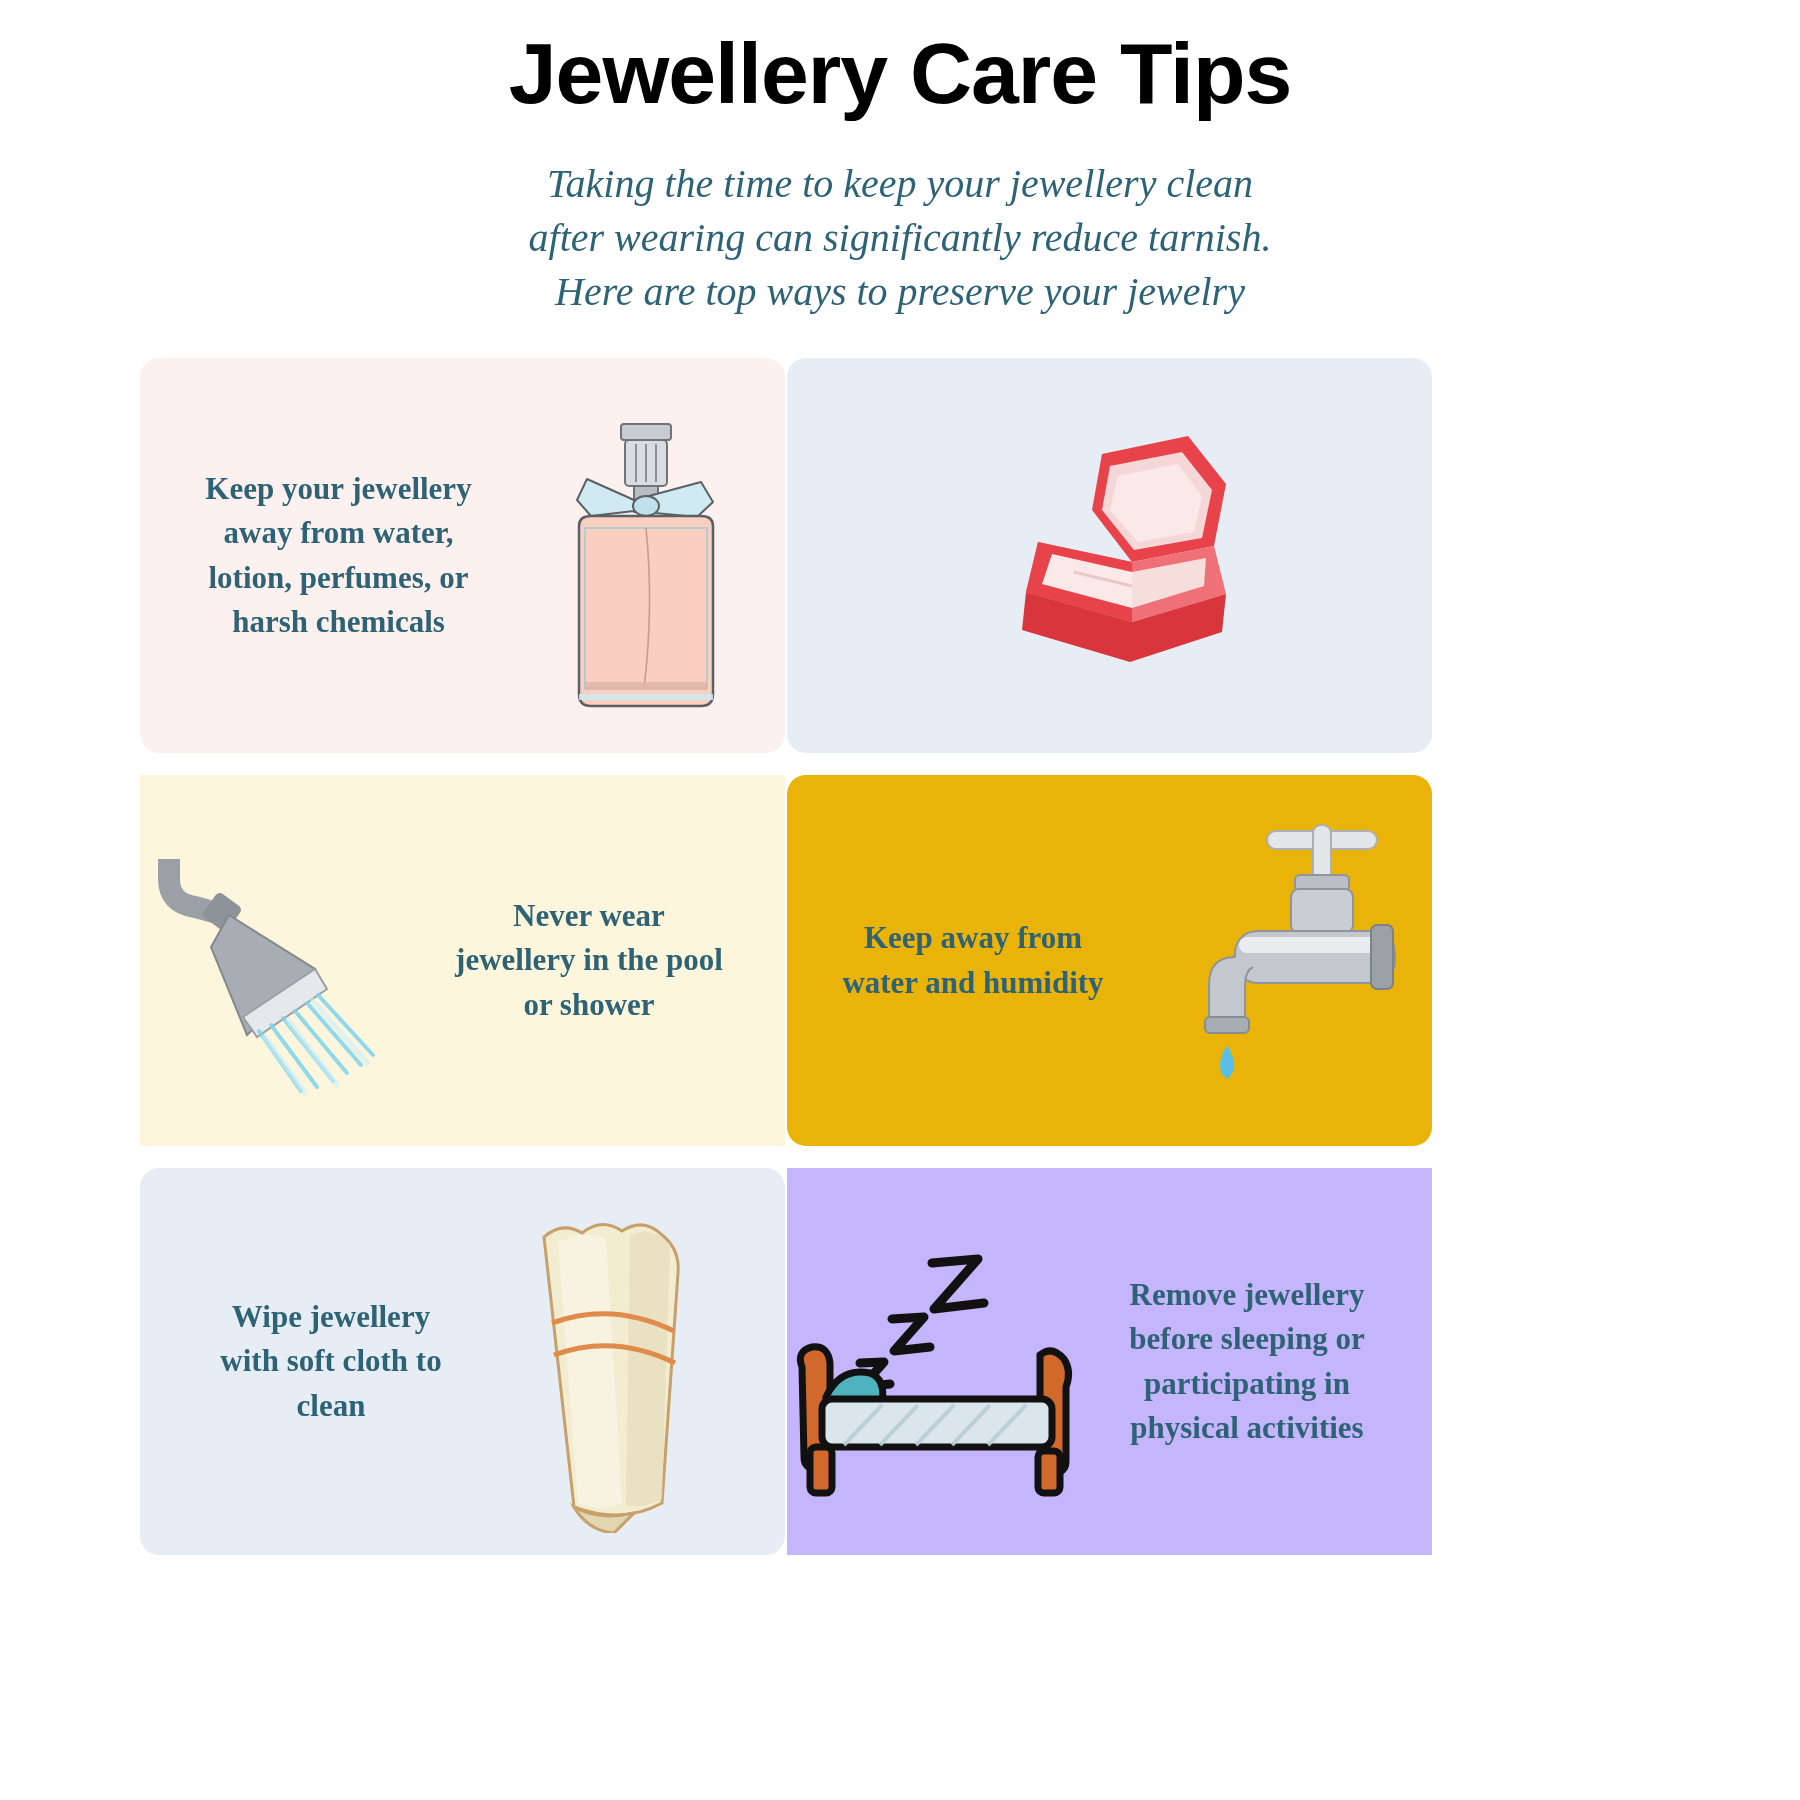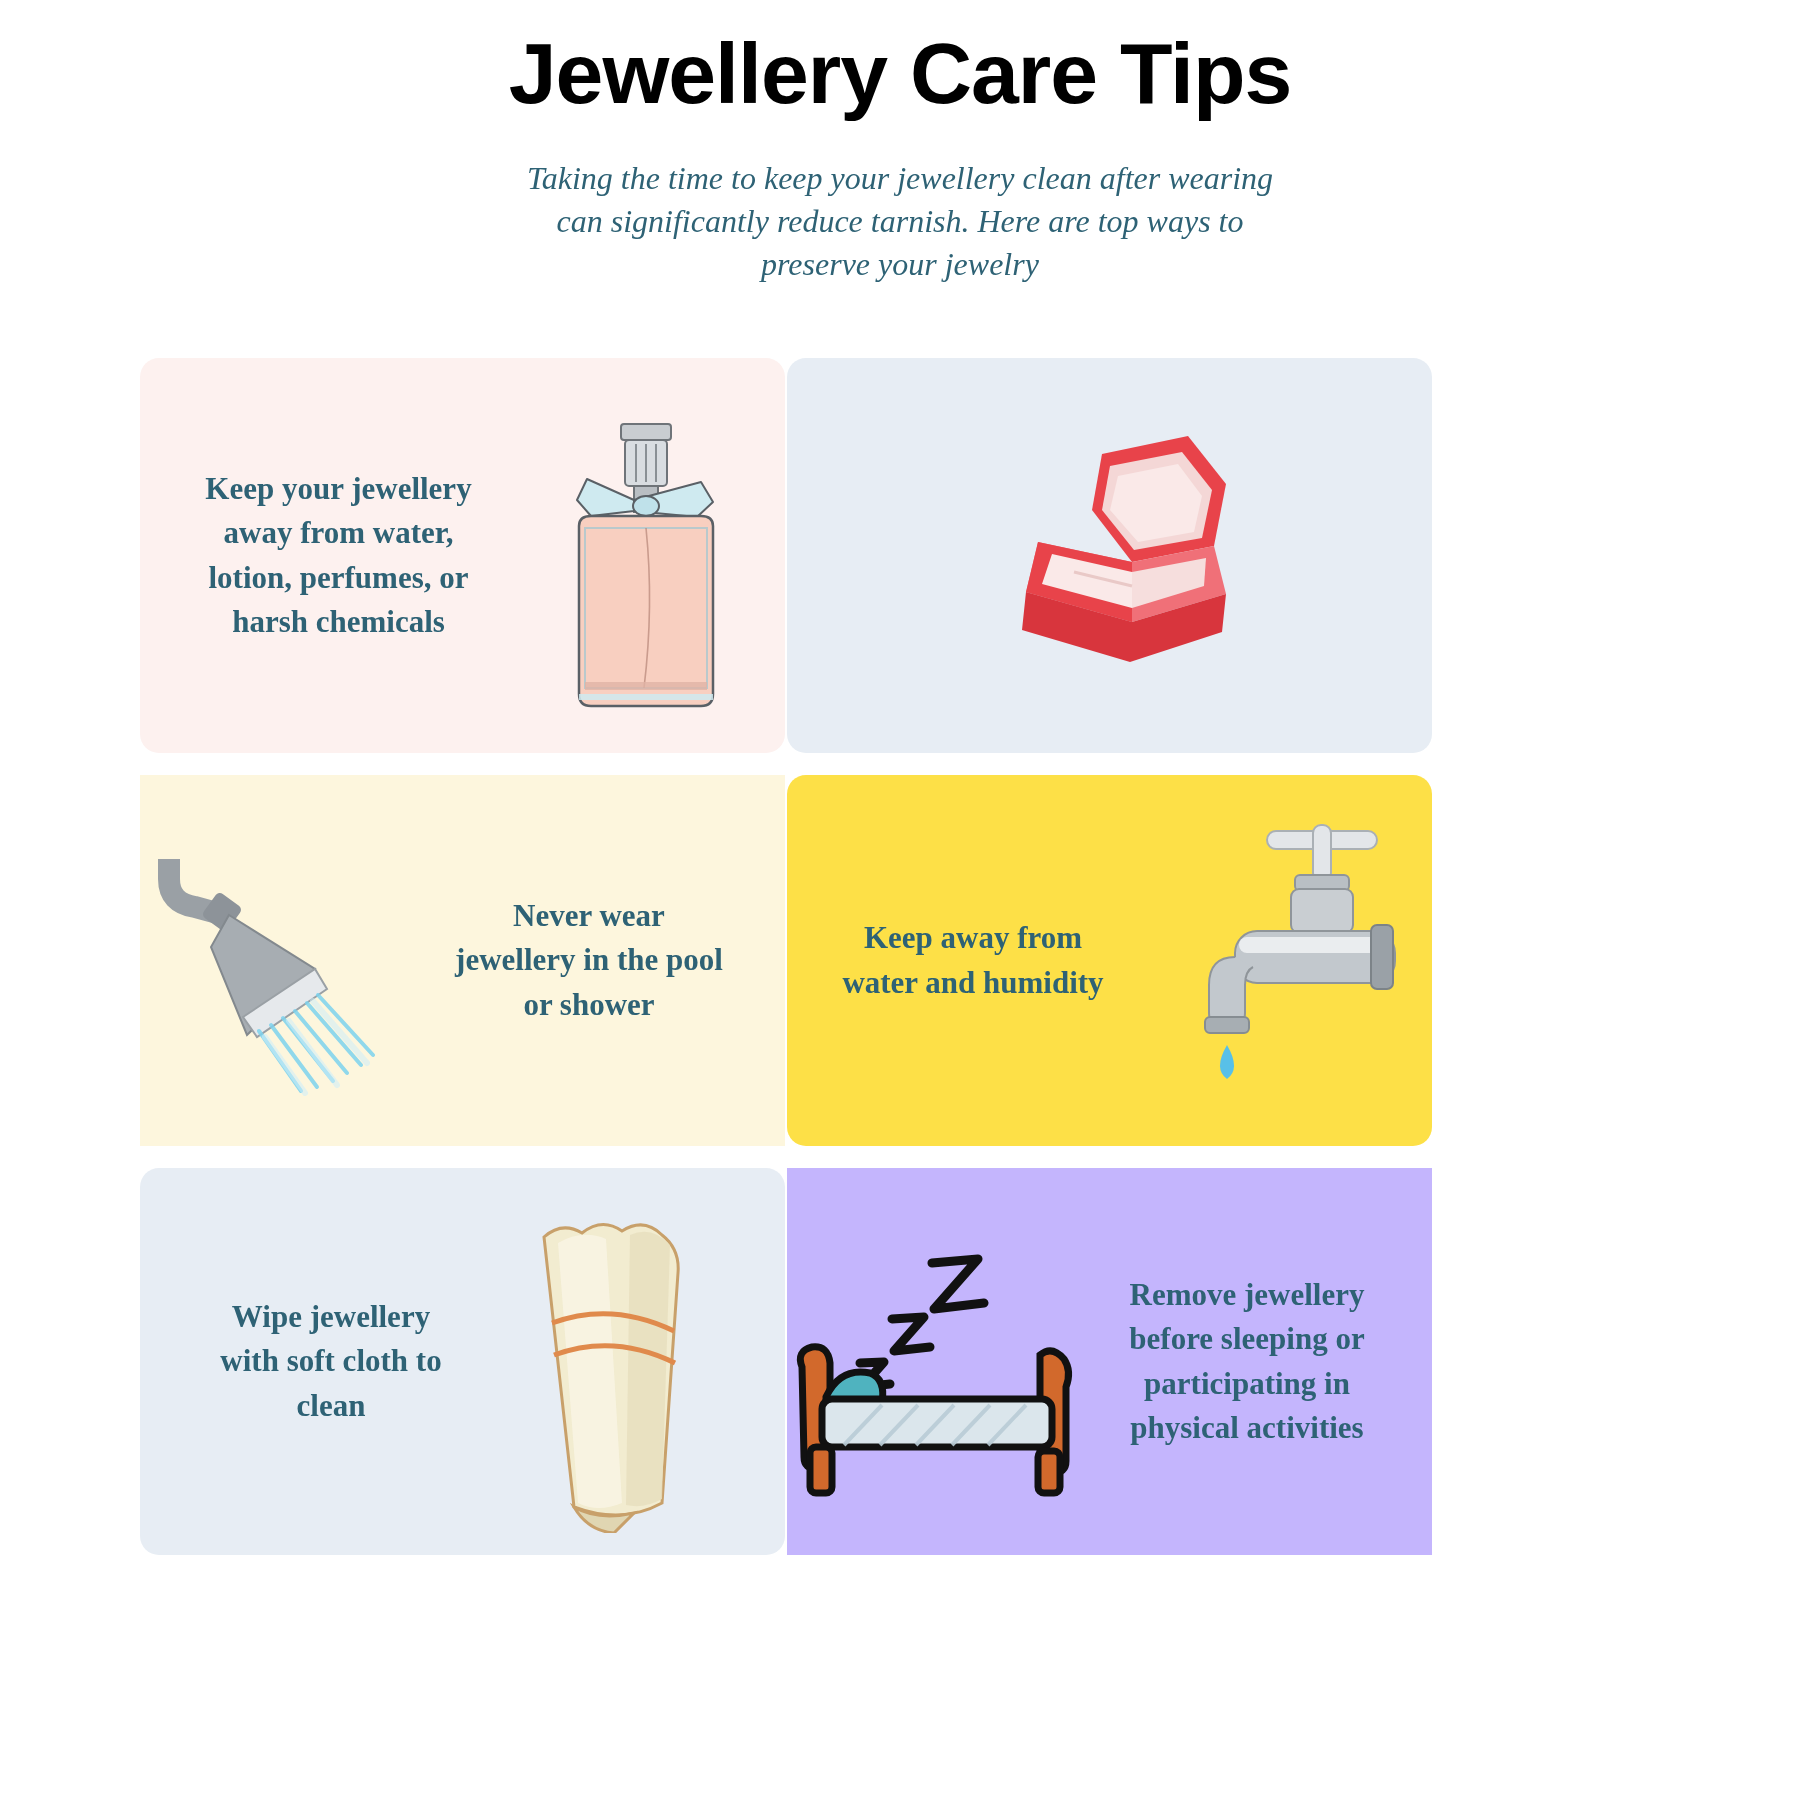--- a/index.html
+++ b/index.html
@@ -32,21 +32,21 @@
     color: #000000;
     letter-spacing: -1px;
     line-height: 1.15;
   }
 
   .subtitle {
     margin: 34px auto 0 auto;
     width: 760px;
     font-family: "Liberation Serif", "DejaVu Serif", serif;
     font-style: italic;
-    font-size: 32px;
+    font-size: 40px;
     line-height: 1.35;
     color: #2e6275;
     text-align: center;
   }
 
   
   .grid {
     position: absolute;
     left: 140px;
     top: 358px;
@@ -191,21 +191,21 @@
             <g stroke="#cfeefa" stroke-width="6" opacity="0.55" stroke-linecap="round">
               <line x1="110" y1="196" x2="150" y2="252"></line>
               <line x1="134" y1="180" x2="182" y2="244"></line>
               <line x1="158" y1="160" x2="212" y2="222"></line>
             </g>
           </svg>
         </span>
       </div>
     </div>
 
-    <div class="card c4 text-left" style="background: #fde047; gap: 41px;">
+    <div class="card c4 text-left" style="background: #eab308; gap: 41px;">
       <div class="card-text">Keep away from water and humidity</div>
       <div class="card-art">
         <span class="faucet-wrap">
           <svg class="art-svg" width="250" height="280" viewBox="0 0 250 280">
 
             <rect x="92" y="10" width="110" height="18" rx="9" fill="#e3e6e9" stroke="#aab0b5" stroke-width="2"></rect>
             <rect x="138" y="4" width="18" height="56" rx="8" fill="#e3e6e9" stroke="#aab0b5" stroke-width="2"></rect>
             <rect x="120" y="54" width="54" height="16" rx="5" fill="#b9bfc4" stroke="#8f959a" stroke-width="2"></rect>
 
             <rect x="116" y="68" width="62" height="44" rx="8" fill="#c9ced2" stroke="#8f959a" stroke-width="2"></rect>

